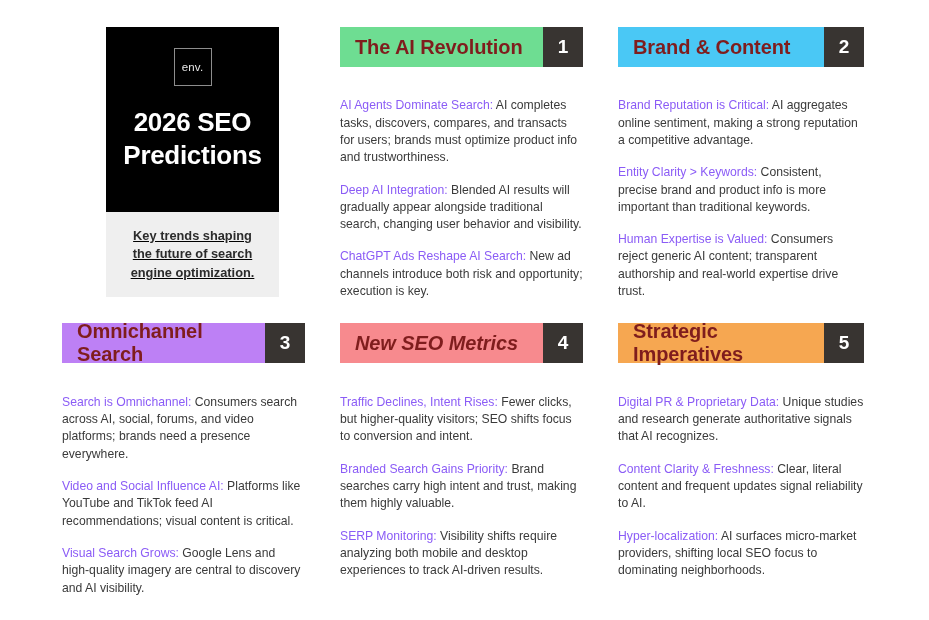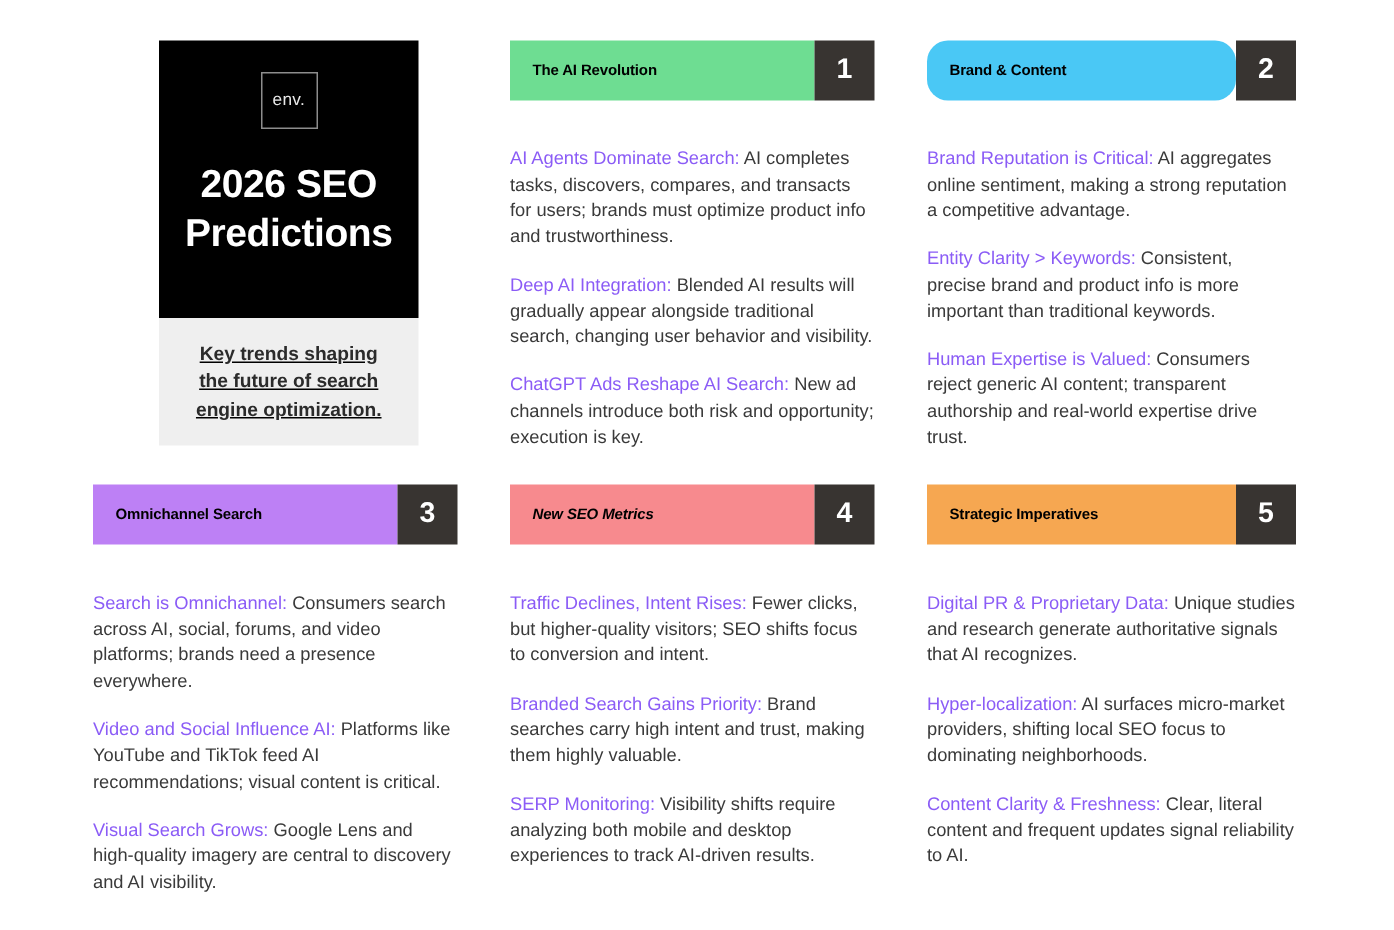--- a/index.html
+++ b/index.html
@@ -92,23 +92,23 @@
   .card-header {
     height: 40px;
     display: flex;
     align-items: stretch;
   }
   .card-header-title {
     flex: 1 1 auto;
     display: flex;
     align-items: center;
     padding-left: 15px;
-    font-size: 10px;
-    font-weight: bold;
-    color: #000000;
+    font-size: 20px;
+    font-weight: bold;
+    color: #7f1d1d;
     letter-spacing: -0.1px;
   }
   .card-badge {
     width: 40px;
     flex: 0 0 40px;
     background: #383431;
     color: #ffffff;
     display: flex;
     align-items: center;
     justify-content: center;
@@ -159,21 +159,21 @@
       </div>
       <div class="card-body">
         <p class="bullet"><span class="lead">AI Agents Dominate Search:</span><span class="rest"> AI completes tasks, discovers, compares, and transacts for users; brands must optimize product info and trustworthiness.</span></p>
         <p class="bullet"><span class="lead">Deep AI Integration:</span><span class="rest"> Blended AI results will gradually appear alongside traditional search, changing user behavior and visibility.</span></p>
         <p class="bullet"><span class="lead">ChatGPT Ads Reshape AI Search:</span><span class="rest"> New ad channels introduce both risk and opportunity; execution is key.</span></p>
       </div>
     </div>
 
     <div class="card">
       <div class="card-header">
-        <div class="card-header-title" style="background: rgb(74, 200, 245); border-radius: 14px;">Brand &amp; Content</div>
+        <div class="card-header-title" style="background: rgb(74, 200, 245);">Brand &amp; Content</div>
         <div class="card-badge">2</div>
       </div>
       <div class="card-body">
         <p class="bullet"><span class="lead">Brand Reputation is Critical:</span><span class="rest"> AI aggregates online sentiment, making a strong reputation a competitive advantage.</span></p>
         <p class="bullet"><span class="lead">Entity Clarity &gt; Keywords:</span><span class="rest"> Consistent, precise brand and product info is more important than traditional keywords.</span></p>
         <p class="bullet"><span class="lead">Human Expertise is Valued:</span><span class="rest"> Consumers reject generic AI content; transparent authorship and real-world expertise drive trust.</span></p>
       </div>
     </div>
 
     <div class="card">
@@ -200,19 +200,19 @@
       </div>
     </div>
 
     <div class="card">
       <div class="card-header">
         <div class="card-header-title" style="background: rgb(246, 167, 81);">Strategic Imperatives</div>
         <div class="card-badge">5</div>
       </div>
       <div class="card-body">
         <p class="bullet"><span class="lead">Digital PR &amp; Proprietary Data:</span><span class="rest"> Unique studies and research generate authoritative signals that AI recognizes.</span></p>
+        <p class="bullet"><span class="lead">Content Clarity &amp; Freshness:</span><span class="rest"> Clear, literal content and frequent updates signal reliability to AI.</span></p>
         <p class="bullet"><span class="lead">Hyper-localization:</span><span class="rest"> AI surfaces micro-market providers, shifting local SEO focus to dominating neighborhoods.</span></p>
-        <p class="bullet"><span class="lead">Content Clarity &amp; Freshness:</span><span class="rest"> Clear, literal content and frequent updates signal reliability to AI.</span></p>
       </div>
     </div>
 
   </div>
 </div>
 
 </body></html>

